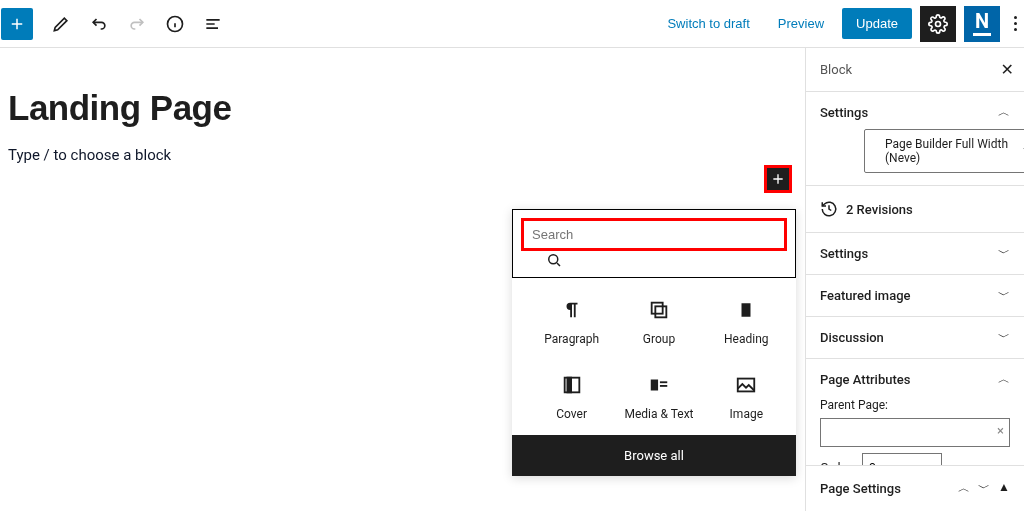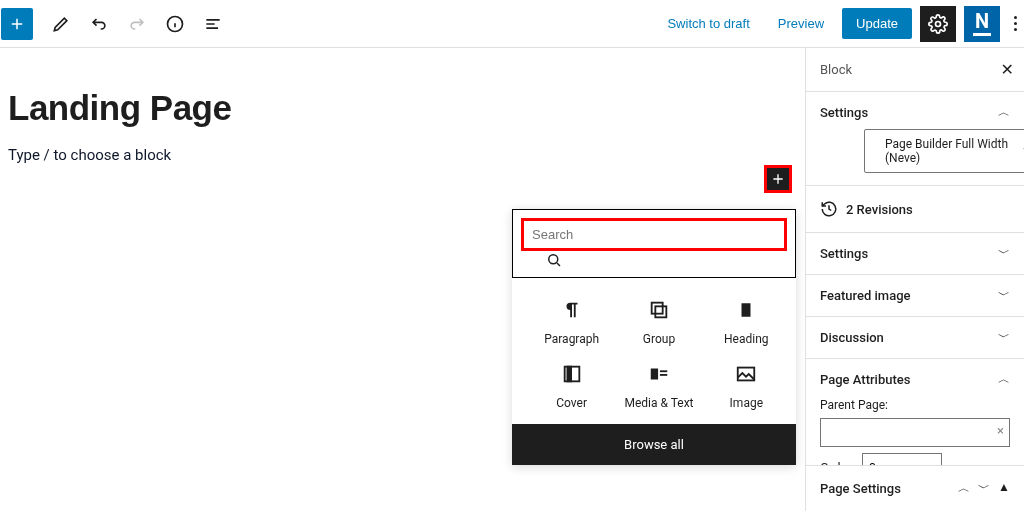--- a/index.html
+++ b/index.html
@@ -102,21 +102,21 @@
   .inserter-search-btn {
     width: 66px;
     display:flex; align-items:center; justify-content:center;
     background:#fff;
     cursor:pointer;
   }
   .inserter-grid {
     display:grid;
     grid-template-columns: repeat(3, 1fr);
     padding: 18px 6px 12px 16px;
-    row-gap: 12px;
+    row-gap: 23px;
   }
   .block-item {
     display:flex; flex-direction:column; align-items:center; gap:10px;
     cursor:pointer; padding: 2px;
     font-size: 12px; color:#1e1e1e;
   }
   .block-icon { width:24px; height:24px; display:flex; align-items:center; justify-content:center; }
   .browse-all {
     background:#1e1e1e; color:#fff; text-align:center;
     padding:13px; font-size:13px; cursor:pointer;

